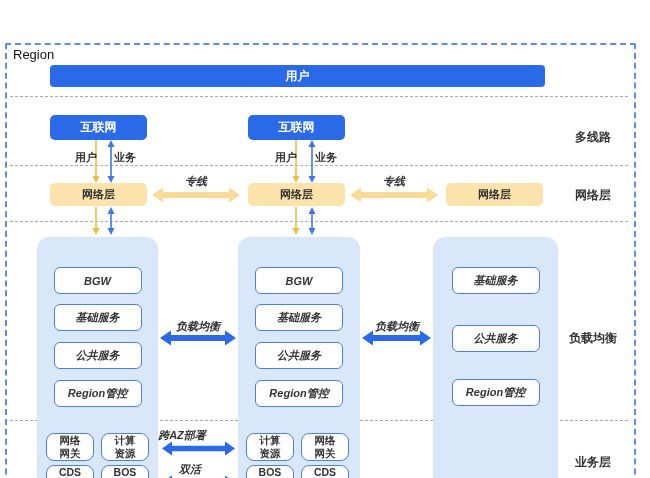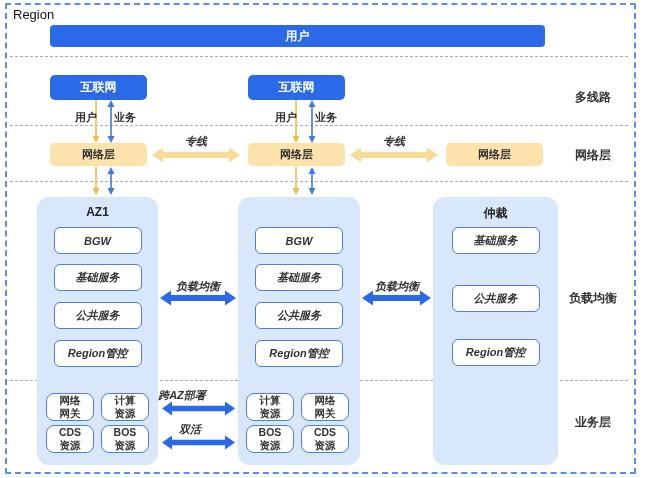--- a/index.html
+++ b/index.html
@@ -1,20 +1,20 @@
 <!DOCTYPE html>
 <html><head>
 <meta charset="utf-8">
 <style>
   html,body{margin:0;padding:0;background:#fff;}
   .canvas{
     position:relative;width:650px;height:478px;background:#fff;
     font-family:"Liberation Sans","DejaVu Sans",sans-serif;color:#222;overflow:hidden;
   }
-  .abs{position:absolute;box-sizing:border-box;}
+  .abs{position:absolute;box-sizing:border-box;margin-top:40px;}
   .outer-border{
     left:5px;top:3px;width:631px;height:471px;
     border:2px dashed #5c8cf2;border-radius:2px;background:transparent;
   }
   .region-label{left:13px;top:7px;font-size:13px;color:#111;}
   .banner{
     left:50px;top:25px;width:495px;height:22px;background:#2a6ae8;border-radius:4px;
     color:#fff;font-size:12px;font-weight:bold;display:flex;align-items:center;justify-content:center;
   }
   .sep{border-top:1px dashed #ababab;height:0;left:10px;width:618px;}
@@ -151,36 +151,34 @@
   </div>
   <div class="abs" style="left:308px;top:167px">
     <svg width="8" height="28">
         <polygon points="4,0 0.5,7 7.5,7" fill="#4178e8"></polygon>
         <rect x="3.2" y="6" width="1.6" height="16" fill="#4178e8"></rect>
         <polygon points="4,28 0.5,21 7.5,21" fill="#4178e8"></polygon>
       </svg>
   </div>
 
   <div class="abs col" style="left:37px;width:121px">
-    <div class="col-title">AZ1</div>
     <div class="svc" style="top:30px">BGW</div>
     <div class="svc" style="top:67px">基础服务</div>
     <div class="svc" style="top:105px">公共服务</div>
     <div class="svc" style="top:143px">Region管控</div>
   </div>
 
   <div class="abs col" style="left:238px;width:122px">
     <div class="svc" style="top:30px">BGW</div>
     <div class="svc" style="top:67px">基础服务</div>
     <div class="svc" style="top:105px">公共服务</div>
     <div class="svc" style="top:143px">Region管控</div>
   </div>
 
   <div class="abs col" style="left:433px;width:125px">
-    <div class="col-title">仲裁</div>
     <div class="svc" style="top:30px">基础服务</div>
     <div class="svc" style="top:88px">公共服务</div>
     <div class="svc" style="top:142px">Region管控</div>
   </div>
 
   <div class="abs arrow-label" style="left:160px;top:279px;width:76px">负载均衡</div>
   <div class="abs" style="left:160px;top:290px">
     <svg width="76" height="16">
         <polygon points="0,8 11,0.5 11,5 65,5 65,0.5 76,8 65,15.5 65,11 11,11 11,15.5" fill="#2a6ae8"></polygon>
       </svg>

